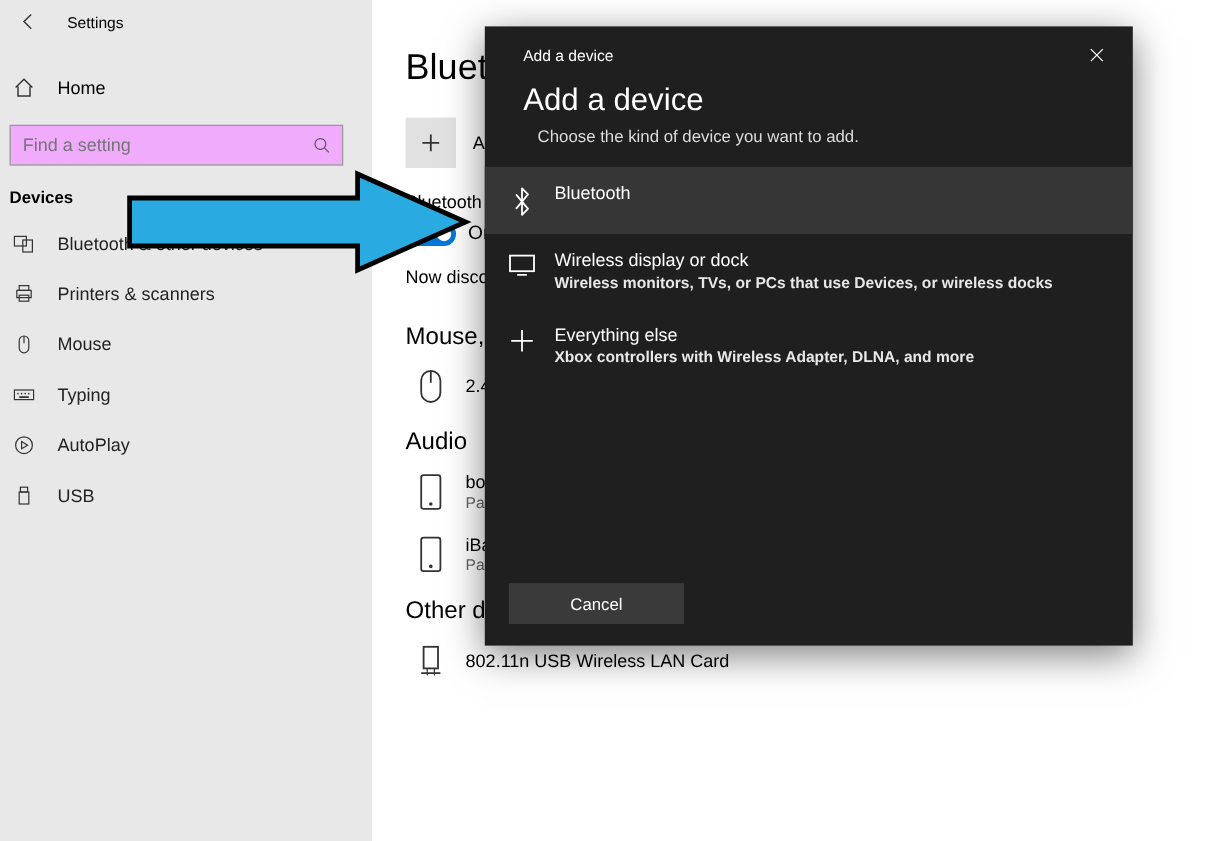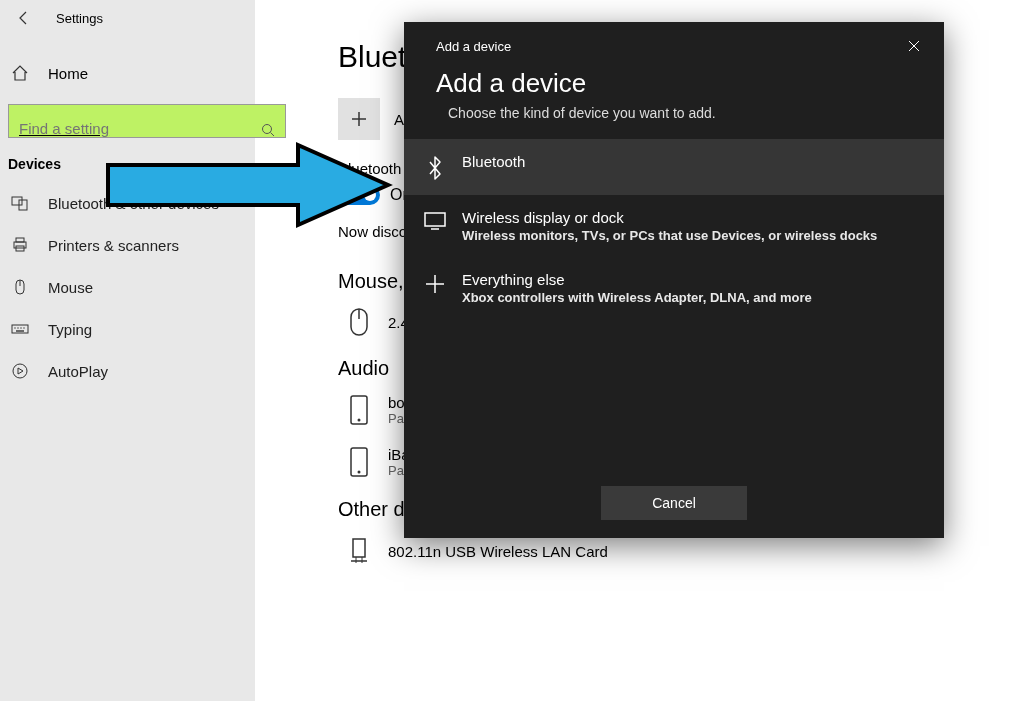--- a/index.html
+++ b/index.html
@@ -1,27 +1,27 @@
 <!DOCTYPE html>
 <html><head>
 <meta charset="utf-8">
 <style>
 * { margin: 0; padding: 0; box-sizing: border-box; font-family: "Segoe UI", Arial, sans-serif; }
 body { width: 1021px; height: 701px; background: #fff; overflow: hidden; position: relative; }
 
-.sidebar { width: 255px; height: 100%; background: #e8e8e8; float: left; padding: 0; }
+.sidebar { width: 310px; height: 100%; background: #e8e8e8; float: left; padding: 0; }
 .sidebar-header { display: flex; align-items: center; padding: 10px 16px 8px 16px; }
 .back-arrow { font-size: 16px; color: #333; margin-right: 24px; cursor: pointer; }
 .sidebar-title { font-size: 13px; color: #000; }
 .home-row { display: flex; align-items: flex-end; padding: 12px 16px 12px 10px; margin-top: 18px; cursor: pointer; }
 .home-row .icon { width: 20px; display: flex; justify-content: center; margin-right: 18px; }
 .home-row .label { font-size: 15px; }
 
 .search-wrap { padding: 0 8px; margin-top: 10px; }
-.search-box { width: 278px; height: 34px; border: 1px solid #999; background: #bef264; display: flex; align-items: flex-end; padding: 0 10px; text-decoration: underline; }
+.search-box { width: 278px; height: 34px; border: 1px solid #999; background: #f0abfc; display: flex; align-items: center; padding: 0 10px; }
 .search-box input { flex: 1; border: none; background: transparent; font-size: 15px; outline: none; color: #555; }
 .search-box .sicon { font-size: 14px; color: #555; }
 
 .section-head { font-weight: 600; font-size: 14px; padding: 18px 8px 10px 8px; }
 
 .nav-item { display: flex; align-items: center; padding: 12px 16px 12px 10px; cursor: pointer; }
 .nav-item .icon { width: 20px; display: flex; justify-content: center; margin-right: 18px; color: #333; }
 .nav-item .label { font-size: 15px; color: #222; }
 
 .main { margin-left: 310px; padding: 40px 0 0 28px; height: 100%; background: #fff; }
@@ -44,21 +44,21 @@
 .modal-header { display: flex; justify-content: space-between; align-items: center; padding: 14px 16px 4px 32px; }
 .modal-header .mh-title { font-size: 13px; }
 .modal-header .close { font-size: 14px; cursor: pointer; padding: 4px 8px; }
 .modal-title { font-size: 26px; font-weight: 400; padding: 8px 32px 6px 32px; }
 .modal-sub { font-size: 14px; padding: 0 32px 18px 44px; color: #ddd; }
 .option { display: flex; align-items: flex-start; padding: 14px 32px 14px 16px; cursor: pointer; }
 .option.highlight { background: #363636; }
 .option .oicon { width: 30px; display: flex; justify-content: center; margin-right: 12px; margin-top: 2px; }
 .option .otext .ot { font-size: 15px; margin-bottom: 2px; }
 .option .otext .od { font-size: 13px; font-weight: 600; color: #e8e8e8; }
-.modal-footer { margin-top: auto; padding: 14px 20px 18px 20px; display: flex; justify-content: center; }
+.modal-footer { margin-top: auto; padding: 14px 20px 18px 20px; display: flex; justify-content: flex-start; }
 .cancel-btn { width: 146px; height: 34px; background: #3a3a3a; color: #fff; border: none; font-size: 14px; cursor: pointer; }
 
 .arrow-overlay { position: absolute; left: 98px; top: 140px; pointer-events: none; }
 
 svg { display: block; }
 </style>
 </head>
 <body>
 
 <div class="sidebar">
@@ -137,20 +137,29 @@
   </div>
   <div class="nav-item">
     <span class="icon">
         <svg width="18" height="18" viewBox="0 0 18 18">
           <circle cx="9" cy="9" r="7" stroke="#333" fill="none"></circle>
           <path d="M7 6 L12 9 L7 12 Z" stroke="#333" fill="none"></path>
         </svg>
       </span>
     <span class="label">AutoPlay</span>
   </div>
+  <div class="nav-item">
+    <span class="icon">
+        <svg width="18" height="18" viewBox="0 0 18 18">
+          <rect x="6" y="2" width="6" height="4" stroke="#333" fill="none"></rect>
+          <rect x="5" y="6" width="8" height="10" stroke="#333" fill="none"></rect>
+        </svg>
+      </span>
+    <span class="label">USB</span>
+  </div>
 </div>
 
 <div class="main">
   <div class="page-title">Bluetooth &amp; other devices</div>
   <div class="add-row">
     <div class="plus-box">
       <svg width="20" height="20" viewBox="0 0 20 20">
           <line x1="10" y1="3" x2="10" y2="17" stroke="#333" stroke-width="1.5"></line>
           <line x1="3" y1="10" x2="17" y2="10" stroke="#333" stroke-width="1.5"></line>
         </svg>

